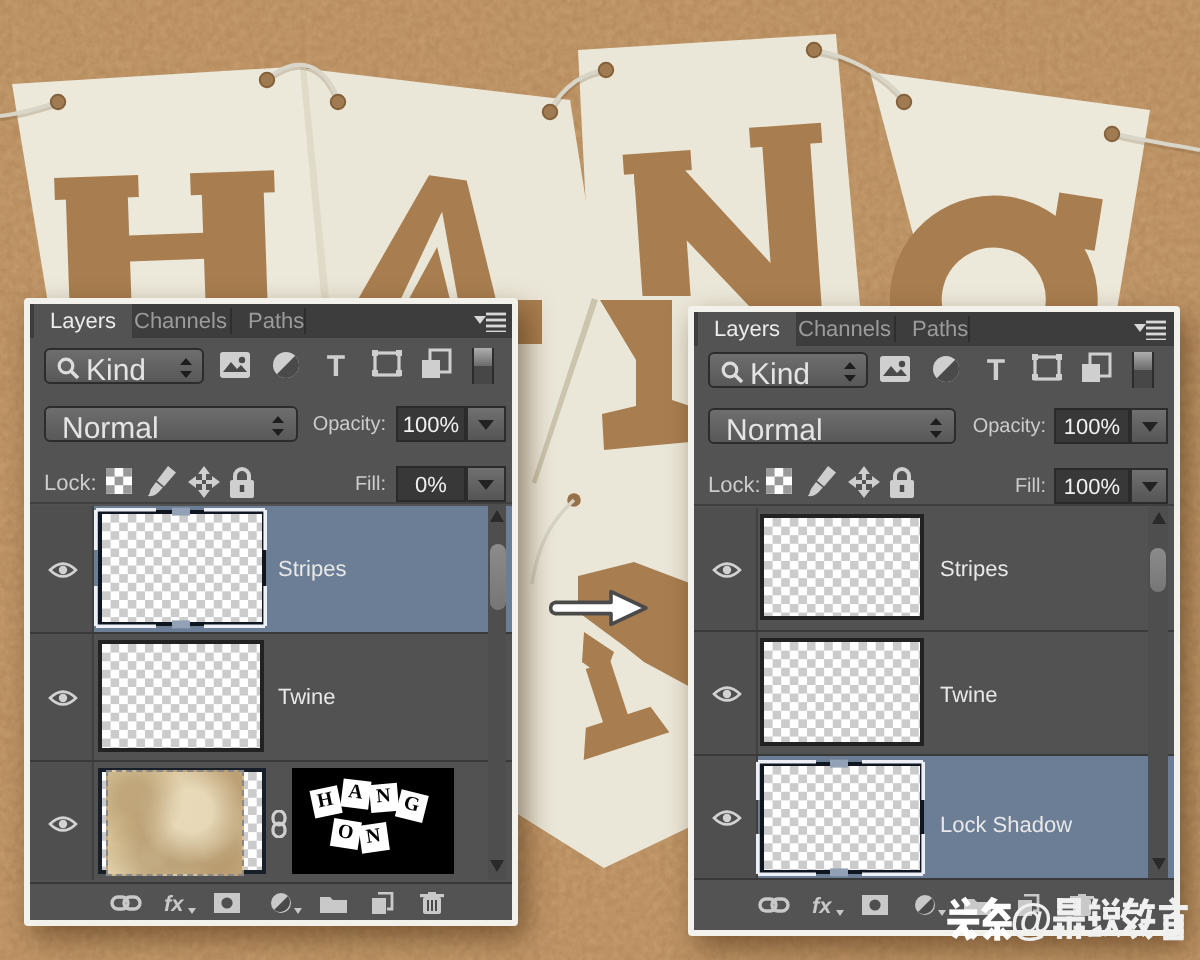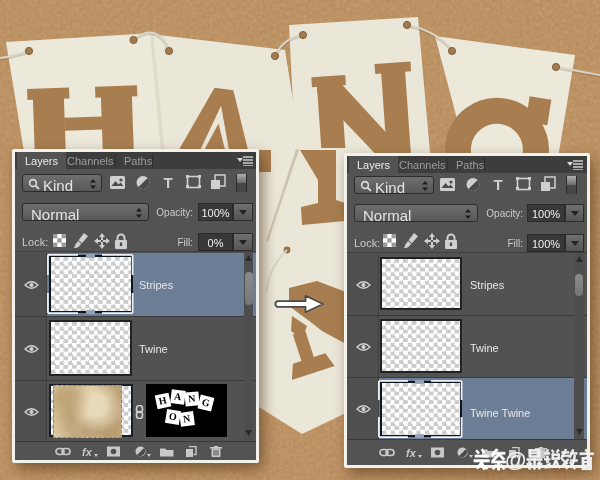--- a/index.html
+++ b/index.html
@@ -495,21 +495,21 @@
             <path d="M2,59.1 H31"></path>
             <path d="M54,59.1 H84.5"></path>
             <path d="M1.9,3 V22"></path>
             <path d="M1.9,39 V59"></path>
             <path d="M84.6,3 V22"></path>
             <path d="M84.6,39 V59"></path>
           </g>
           <rect x="38" y="1.8" width="9" height="4" fill="#92a1b5"></rect>
           <rect x="38" y="56.2" width="9" height="4" fill="#92a1b5"></rect>
         </svg>
-     <div class="nm" style="left:123px;top:29px;">Twine Twine</div>
+     <div class="nm" style="left:123px;top:29px;">Lock Shadow</div>
    </div>
    <div style="position:absolute;right:3px;top:0;width:10px;height:186px;background:#4e4e4e;">
      <svg style="position:absolute;left:1.5px;top:3px;" width="7" height="6" viewBox="0 0 7 6">
           <path d="M3.5,0 L7,6 L0,6 Z" fill="#2a2a2a"></path>
         </svg>
      <div style="position:absolute;left:1px;top:21px;width:8px;height:22px;background:linear-gradient(#8b8b8b,#767676);border-radius:4px;"></div>
      <svg style="position:absolute;left:1.5px;top:176px;" width="7" height="6" viewBox="0 0 7 6">
           <path d="M0,0 L7,0 L3.5,6 Z" fill="#2a2a2a"></path>
         </svg>
    </div>

